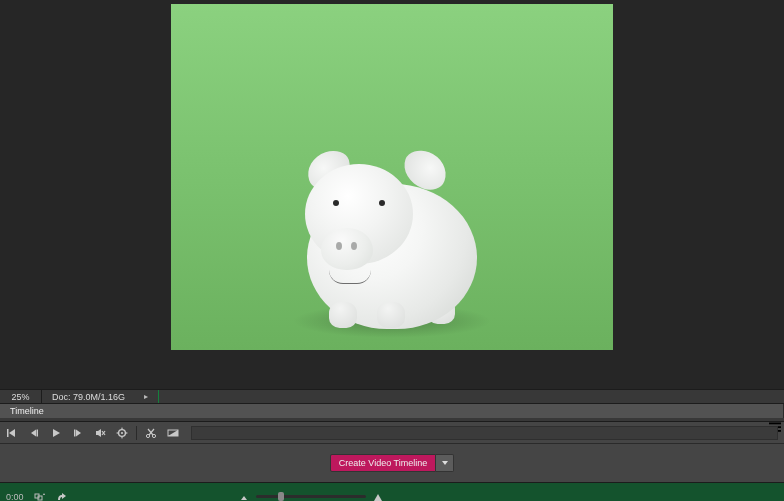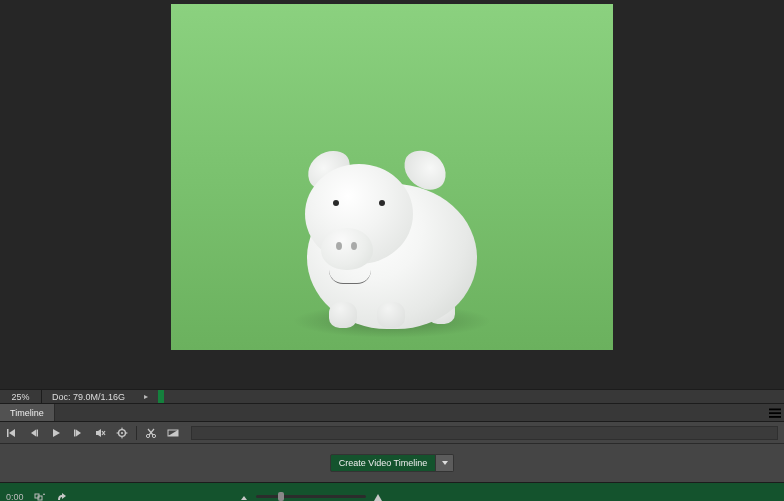--- a/index.html
+++ b/index.html
@@ -66,44 +66,44 @@
     border: 1.5px solid #6d6d6d; border-top: none; border-left: none; border-right: none;
     border-radius: 0 0 40px 40px;
   }
 
   
   .status-bar {
     height: 15px; background: #383838; border-top: 1px solid #1c1c1c; border-bottom: 1px solid #1c1c1c;
     display: flex; align-items: flex-end; font-size: 9px; color: #ddd;
   }
   .zoom-box { width: 42px; text-align: center; border-right: 1px solid #1c1c1c; height: 100%; line-height: 14px; }
-  .doc-box { padding: 0 10px; border-right: 6px solid #15803d; height: 100%; line-height: 14px; display: flex; align-items: center; gap: 19px; }
+  .doc-box { padding: 0 10px; border-right: 1px solid #15803d; height: 100%; line-height: 14px; display: flex; align-items: center; gap: 19px; }
   .arrow-rt { font-size: 8px; color: #bbb; }
 
-  .panel-tab-strip { height: 18px; background: #383838; display: flex; border-bottom: 1px solid #1c1c1c;}
+  .panel-tab-strip { height: 18px; background: #383838; display: flex; border-bottom: 1px solid #1c1c1c; flex-direction: column;}
   .panel-tab { background: #525252; color: #eee; padding: 2px 10px; height: 100%; font-size: 9px; display:flex; align-items:center; border-right: 1px solid #2a2a2a; }
   .panel-menu { margin-left: auto; width: 18px; display:flex; align-items:center; justify-content:center; color:#999; }
 
   .timeline-toolbar {
     height: 22px; background: #454545; border-bottom: 1px solid #2a2a2a;
     display: flex; align-items: center; padding: 0 6px; gap: 8px;
   }
   .group { display: flex; align-items:center; gap: 10px; }
   .divider { width: 1px; height: 14px; background: #2a2a2a; }
   .tl-icon { width: 12px; height: 12px; display:flex; align-items:center; justify-content:center; cursor: pointer; }
   .tl-icon svg { width: 12px; height: 12px; fill: #c8c8c8; }
   .timecode-track { flex: 1; height: 14px; background: #3b3b3b; margin-left: 4px; border: 1px solid #2f2f2f;}
 
   .timeline-body {
     height: 38px; background: #454545; display: flex; align-items: center; justify-content: center;
   }
   .create-btn {
     height: 18px; display: flex; align-items: stretch; font-size: 9px;
   }
-  .create-btn .lbl { background: #14532d; border: 1px solid #333; padding: 0 8px; display:flex; align-items:center; color:#eee; border-radius: 2px 0 0 2px; }
+  .create-btn .lbl { background: #be185d; border: 1px solid #333; padding: 0 8px; display:flex; align-items:center; color:#eee; border-radius: 2px 0 0 2px; }
   .create-btn .dd { background: #5c5c5c; border: 1px solid #333; border-left: none; width: 18px; display:flex; align-items:center; justify-content:center; border-radius: 0 2px 2px 0; }
   .create-btn .dd svg { width:8px; height:8px; fill:#ddd; }
 
   .footer-bar {
     height: 28px; background: #14532d; border-top: 1px solid #1c1c1c;
     display: flex; align-items: center; padding: 0 6px; gap: 10px; font-size: 9px; color: #bbb;
   }
   .footer-zoom { display:flex; align-items:center; gap:6px; margin-left: 160px;}
   .zoom-track { width: 110px; height: 3px; background: #2c2c2c; position: relative; border-radius: 2px; }
   .zoom-thumb { position: absolute; left: 22px; top: -3px; width: 6px; height: 9px; background: #888; border-radius: 2px; }

